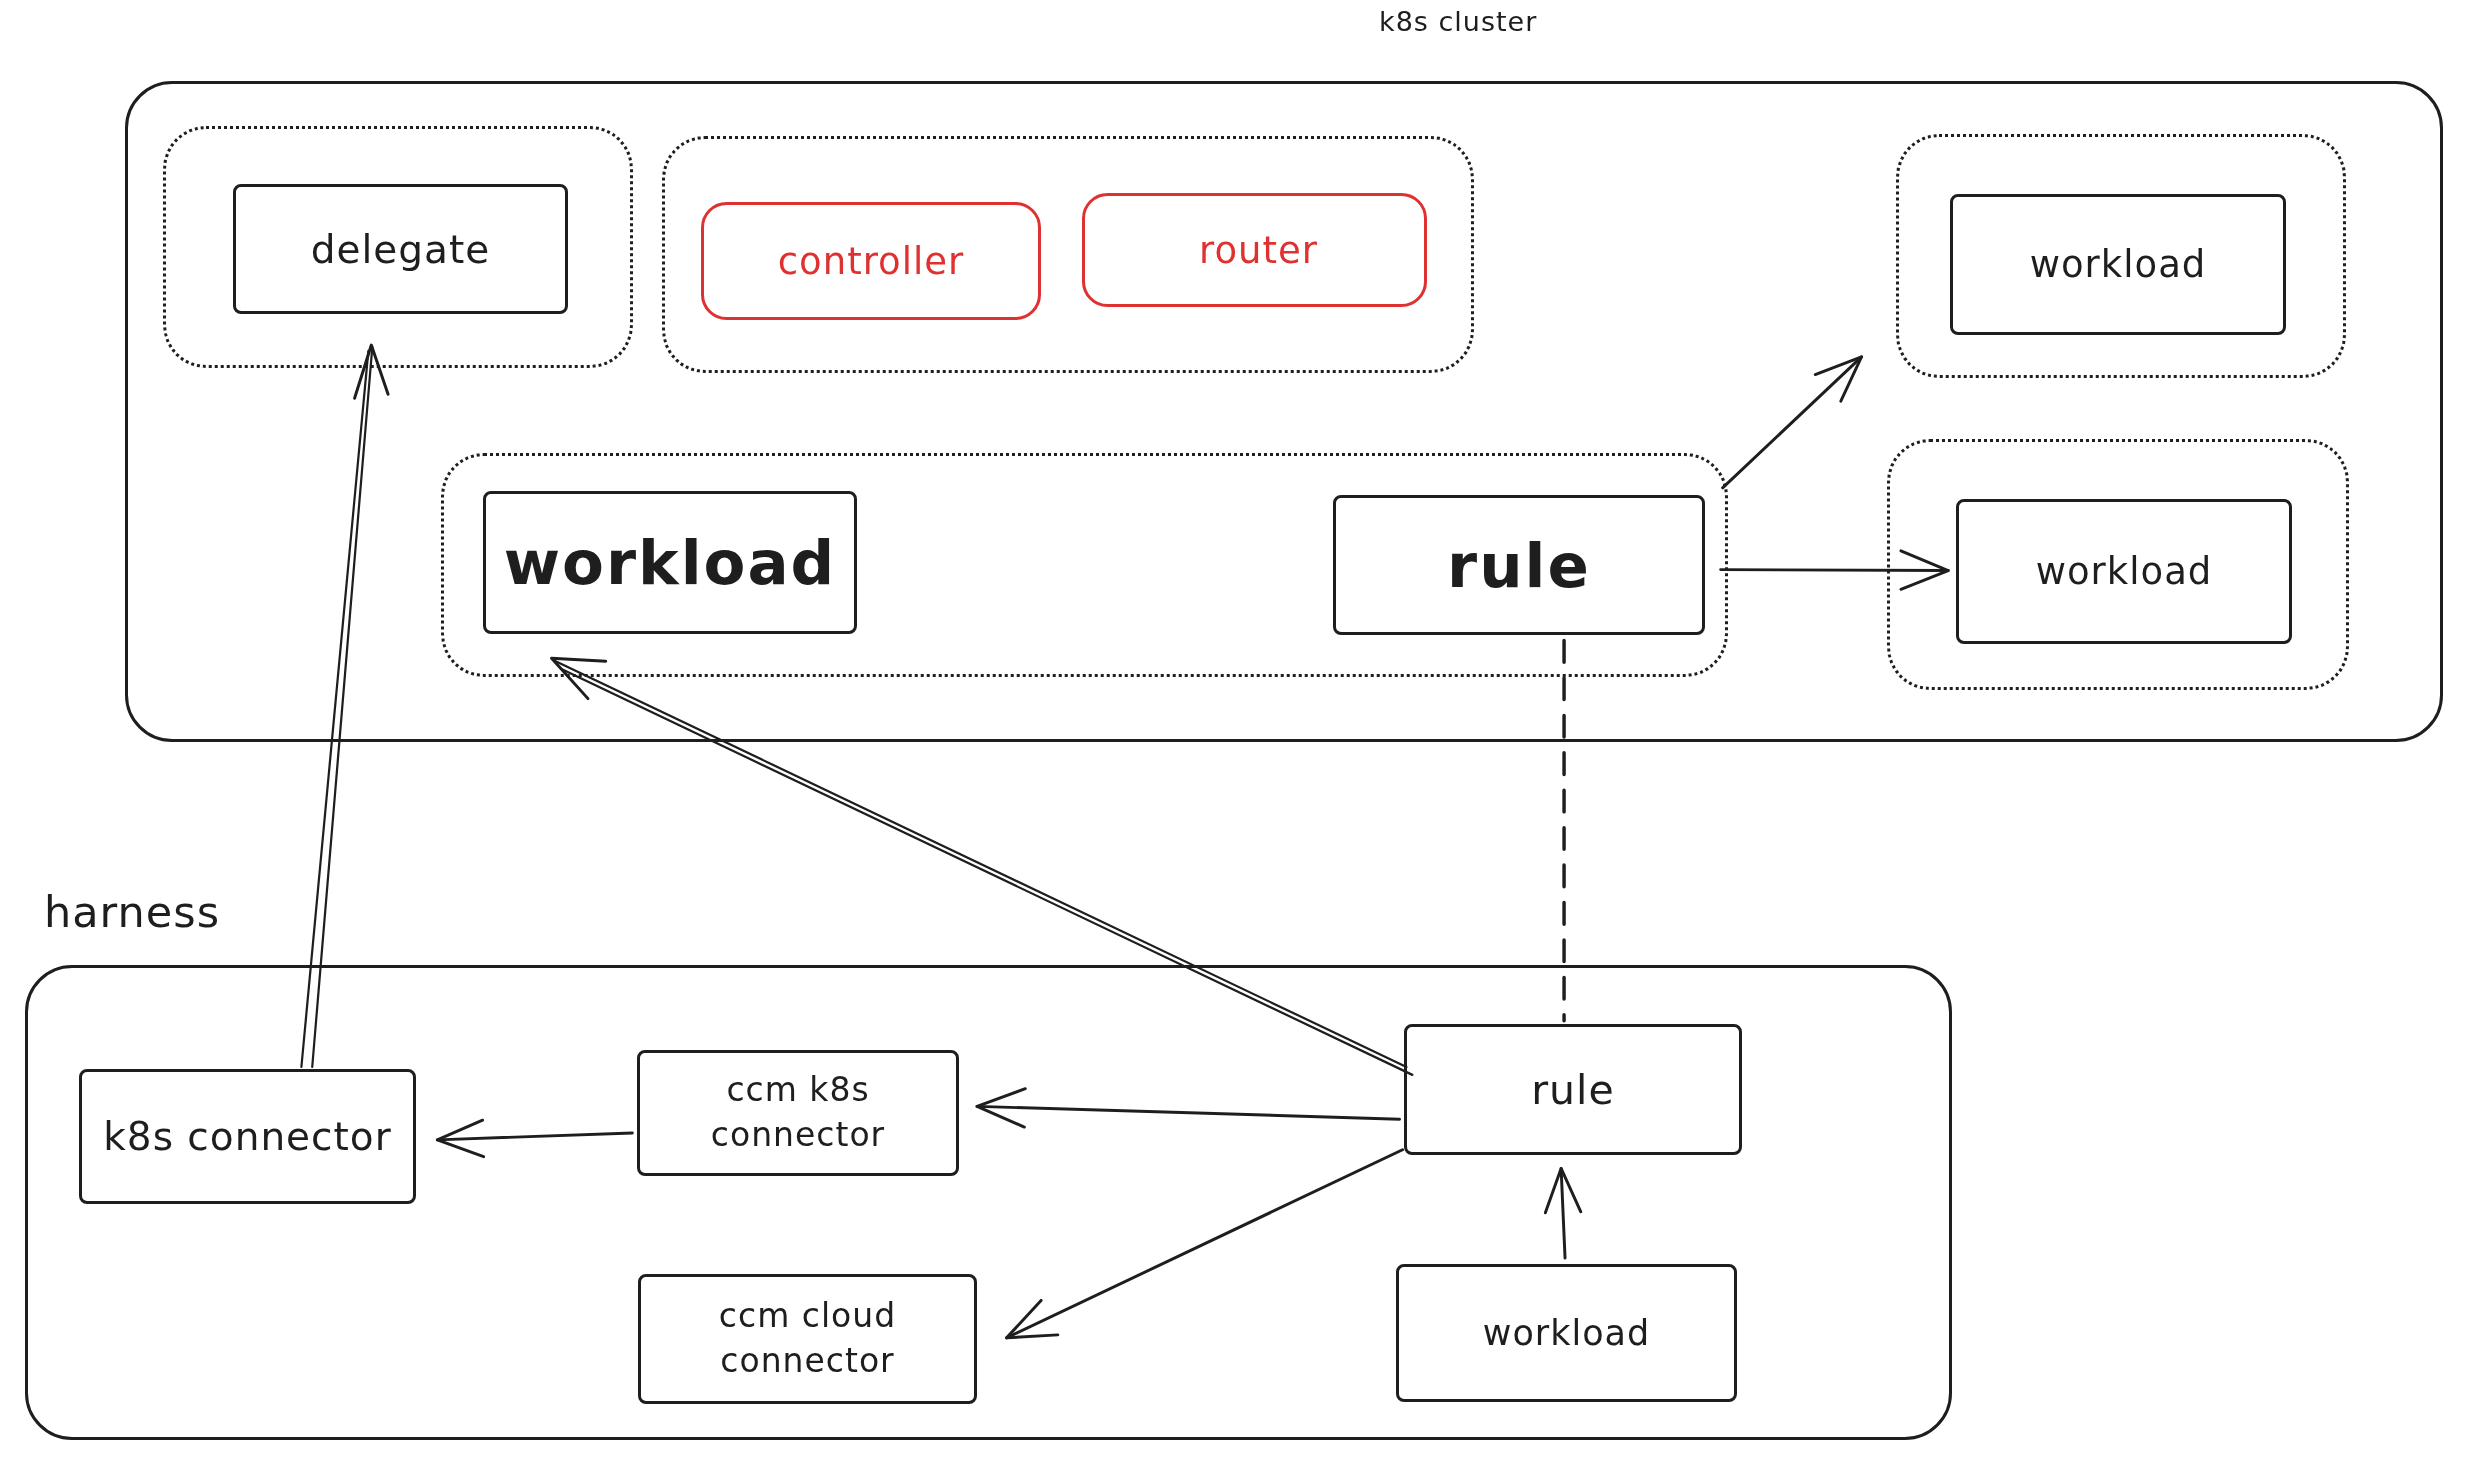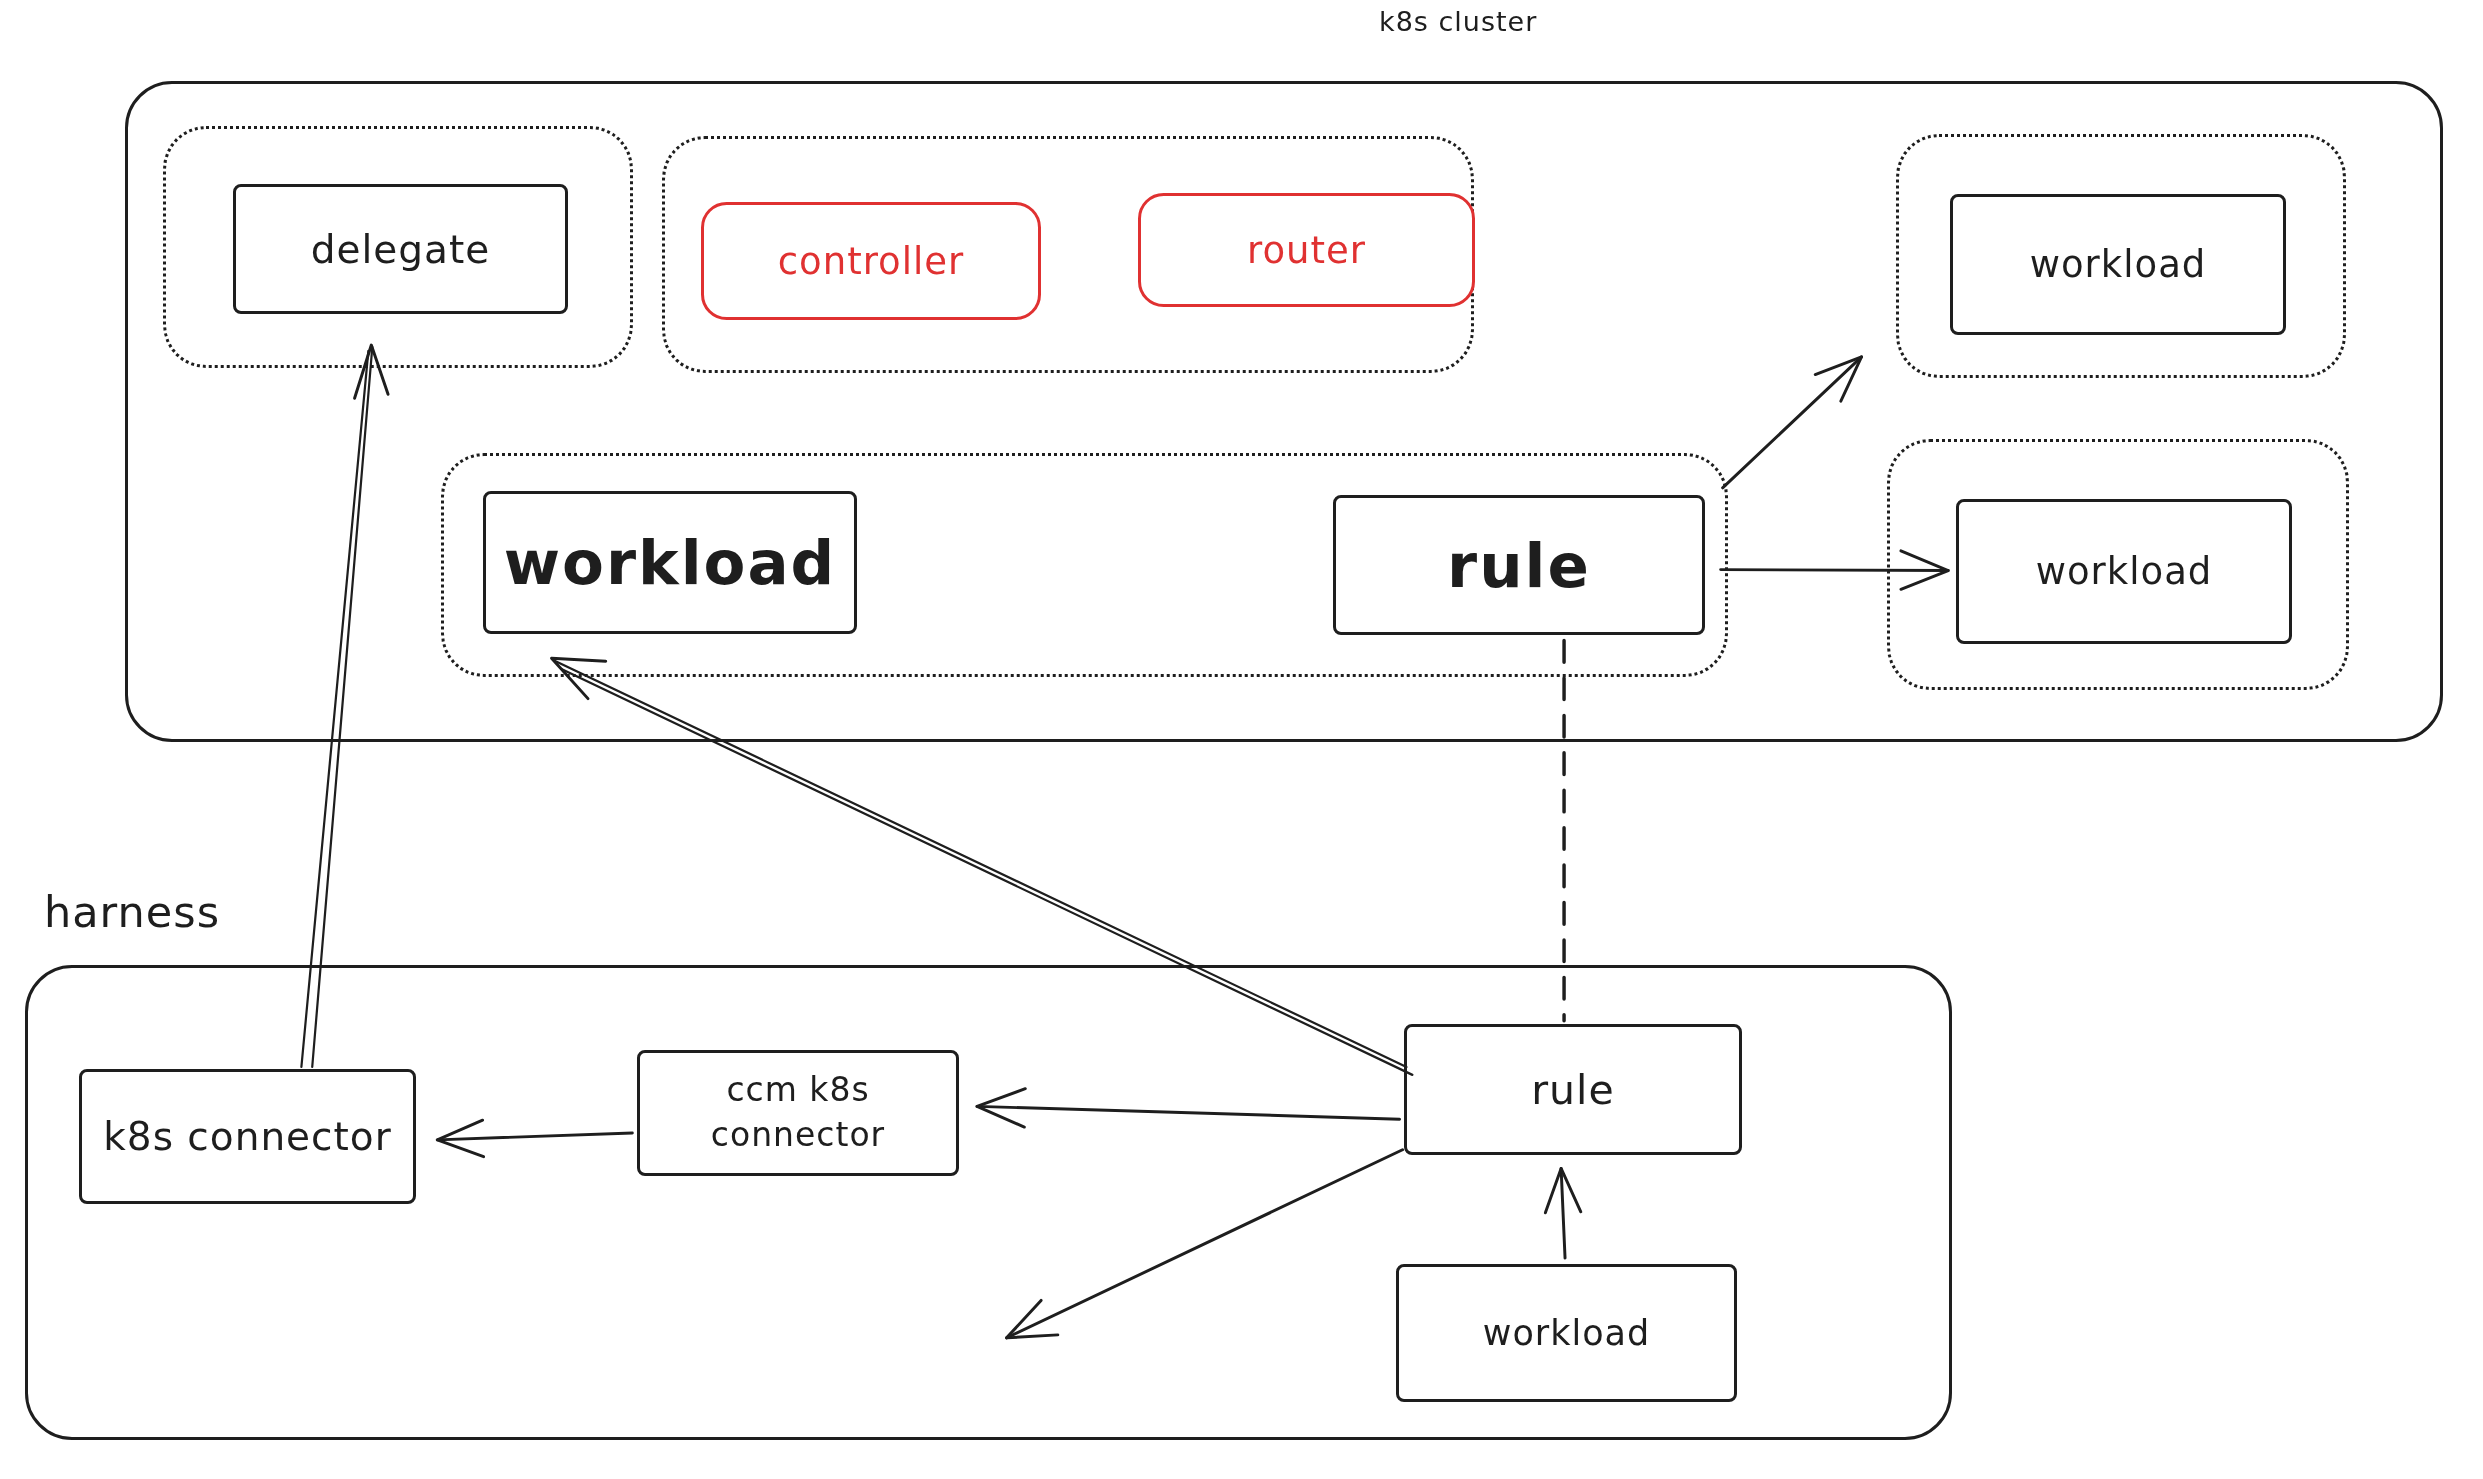--- a/index.html
+++ b/index.html
@@ -83,41 +83,44 @@
 <div id="canvas">
 
   <div class="group-title" style="left:1379px;top:5.9px;">k8s cluster</div>
   <div class="container" style="left:125px;top:81px;width:2312px;height:655px;"></div>
 
   <div class="dotted" style="left:163px;top:126px;width:464px;height:236px;"></div>
   <div class="node" style="left:233px;top:184px;width:329px;height:124px;">delegate</div>
 
   <div class="dotted" style="left:662px;top:136px;width:806px;height:231px;"></div>
   <div class="node red" style="left:701px;top:202px;width:334px;height:112px;">controller</div>
-  <div class="node red" style="left:1138px;top:193px;width:331px;height:108px;">router</div>
+  <div class="node red" style="left:1082px;top:193px;width:331px;height:108px;padding-left:8px;">router</div>
 
   <div class="dotted" style="left:1896px;top:134px;width:444px;height:238px;"></div>
   <div class="node" style="left:1950px;top:194px;width:330px;height:135px;font-size:37px;">workload</div>
 
   <div class="dotted" style="left:441px;top:453px;width:1281px;height:218px;"></div>
   <div class="node big" style="left:483px;top:491px;width:368px;height:137px;">workload</div>
   <div class="node big" style="left:1333px;top:495px;width:366px;height:134px;">rule</div>
 
   <div class="dotted" style="left:1887px;top:439px;width:456px;height:245px;"></div>
   <div class="node" style="left:1956px;top:499px;width:330px;height:139px;font-size:37px;">workload</div>
 
   <div class="group-title" style="left:44px;top:887px;font-size:43px;">harness</div>
   <div class="container" style="left:24.6px;top:965px;width:1921px;height:469px;"></div>
 
   <div class="node" style="left:79px;top:1069px;width:331px;height:129px;">k8s connector</div>
 
   <div class="node" style="left:637px;top:1050px;width:316px;height:120px;">
     <span class="wrap">ccm k8s connector</span>
   </div>
 
+  <div class="node" style="left:638px;top:1274px;width:333px;height:124px;">
+    <span class="wrap">ccm cloud connector</span>
+  </div>
 
   <div class="node" style="left:1404px;top:1024px;width:332px;height:125px;font-size:41px;">rule</div>
 
   <div class="node" style="left:1396px;top:1264px;width:335px;height:132px;font-size:35px;">workload</div>
 
   <svg class="arrows" width="2483" height="1480" viewBox="0 0 2521 1502">
 
     <g>
       <path class="thin" d="M306,1083 L374,356"></path>
       <path class="thin" d="M317,1083 L378,352"></path>

